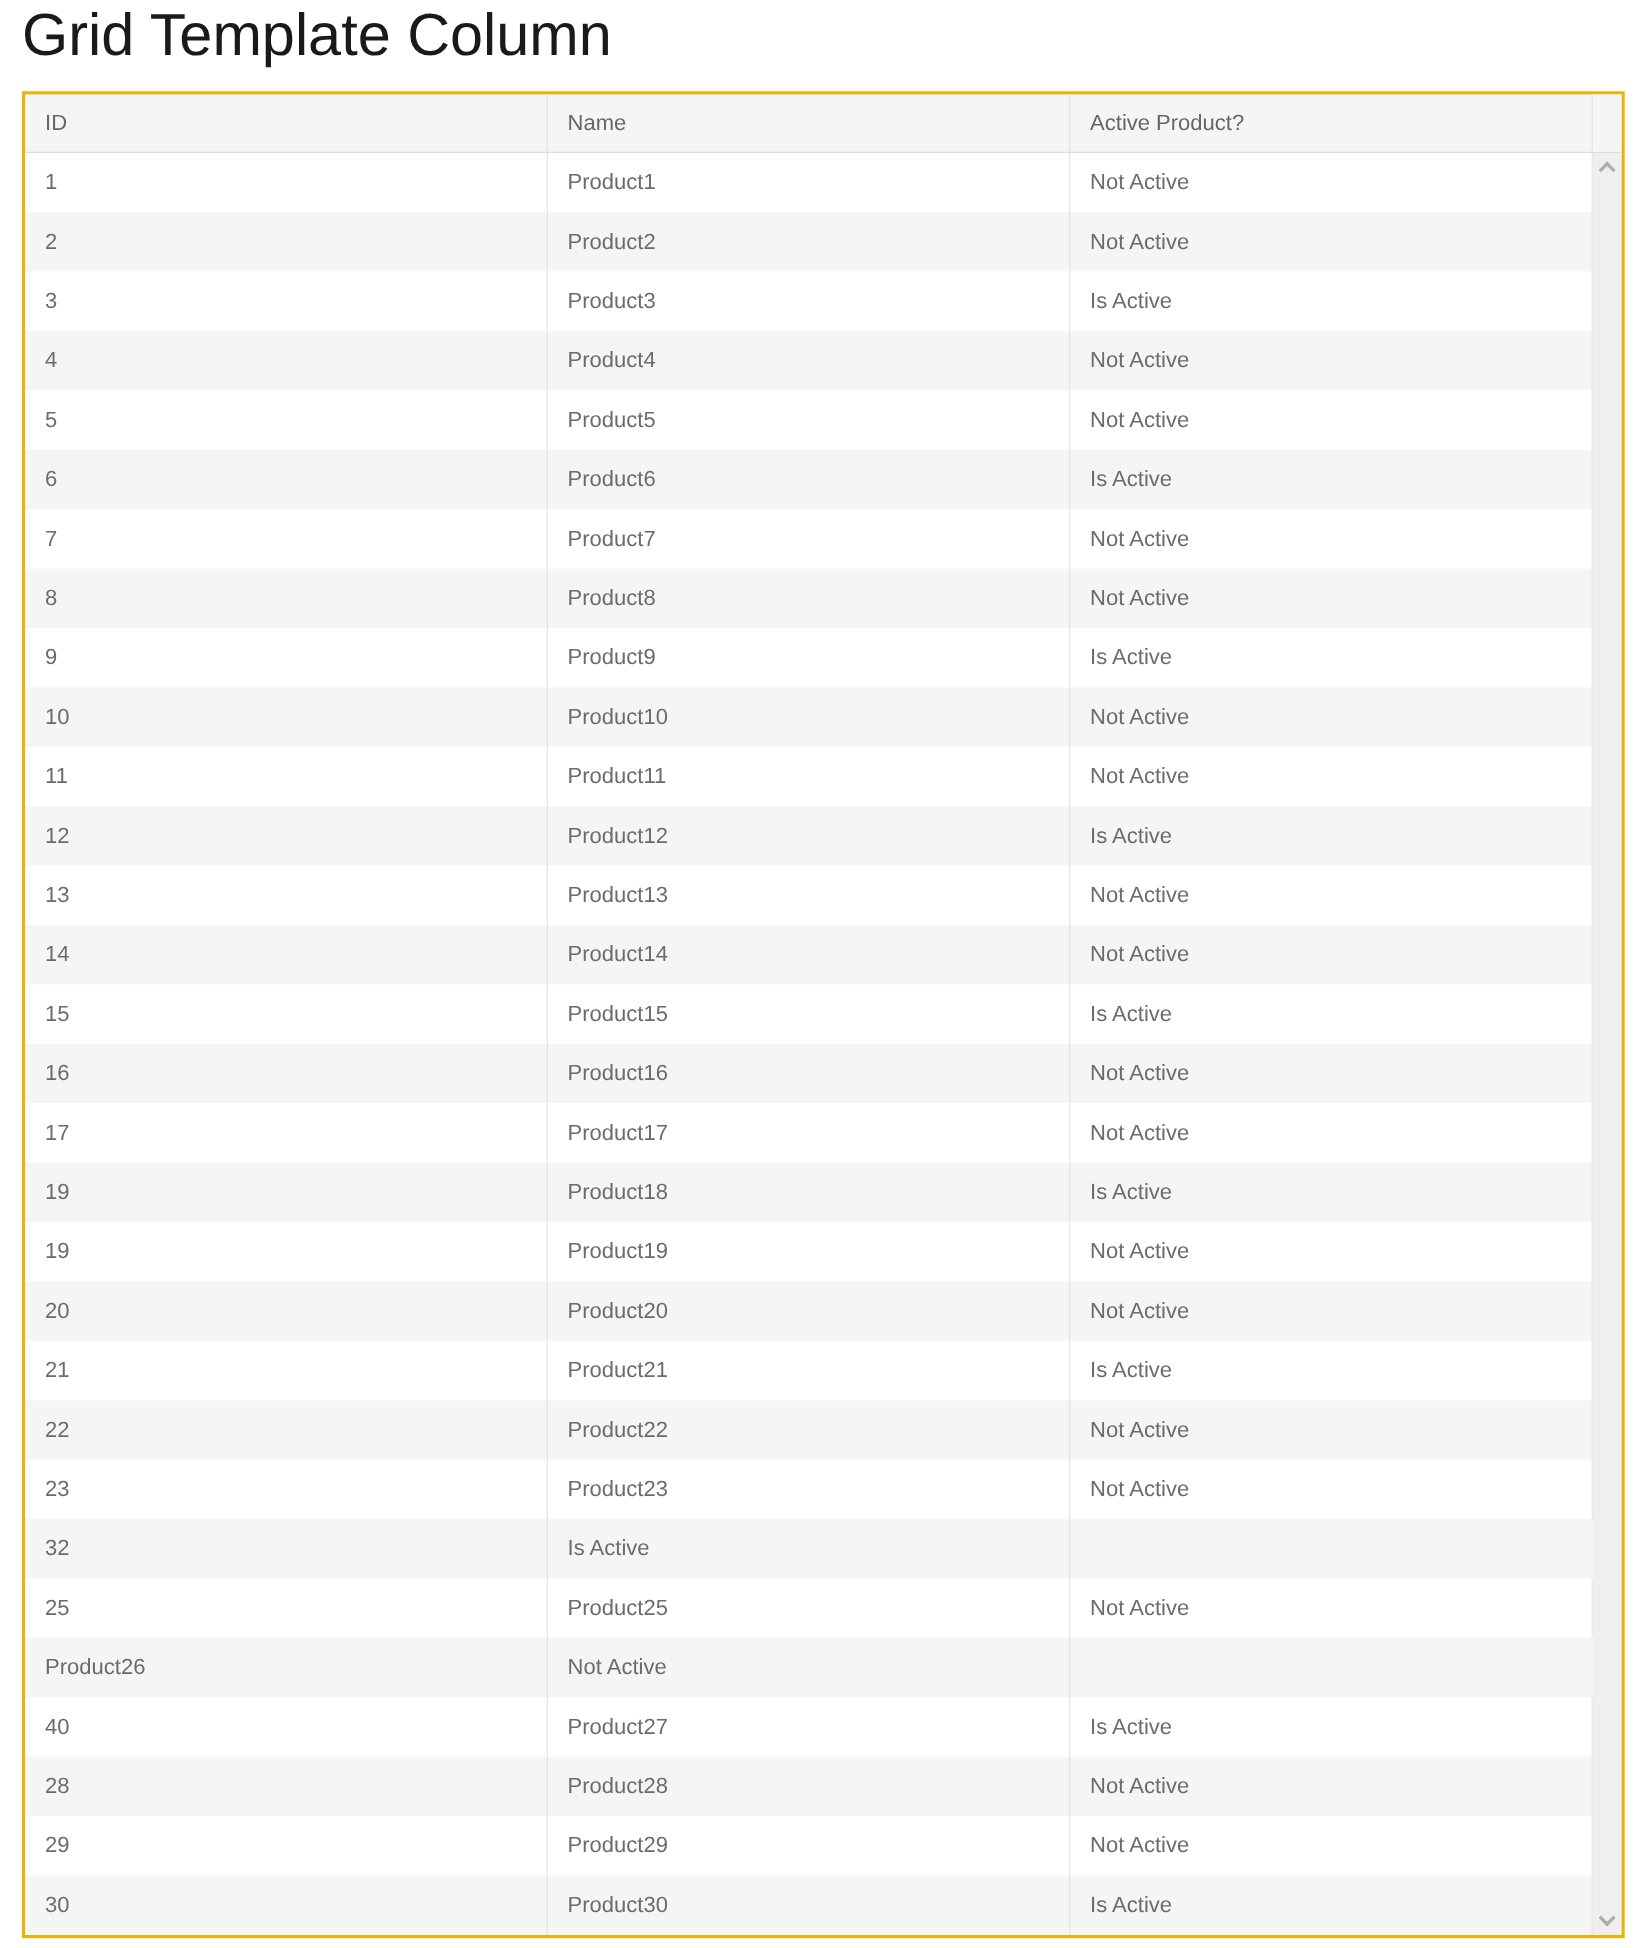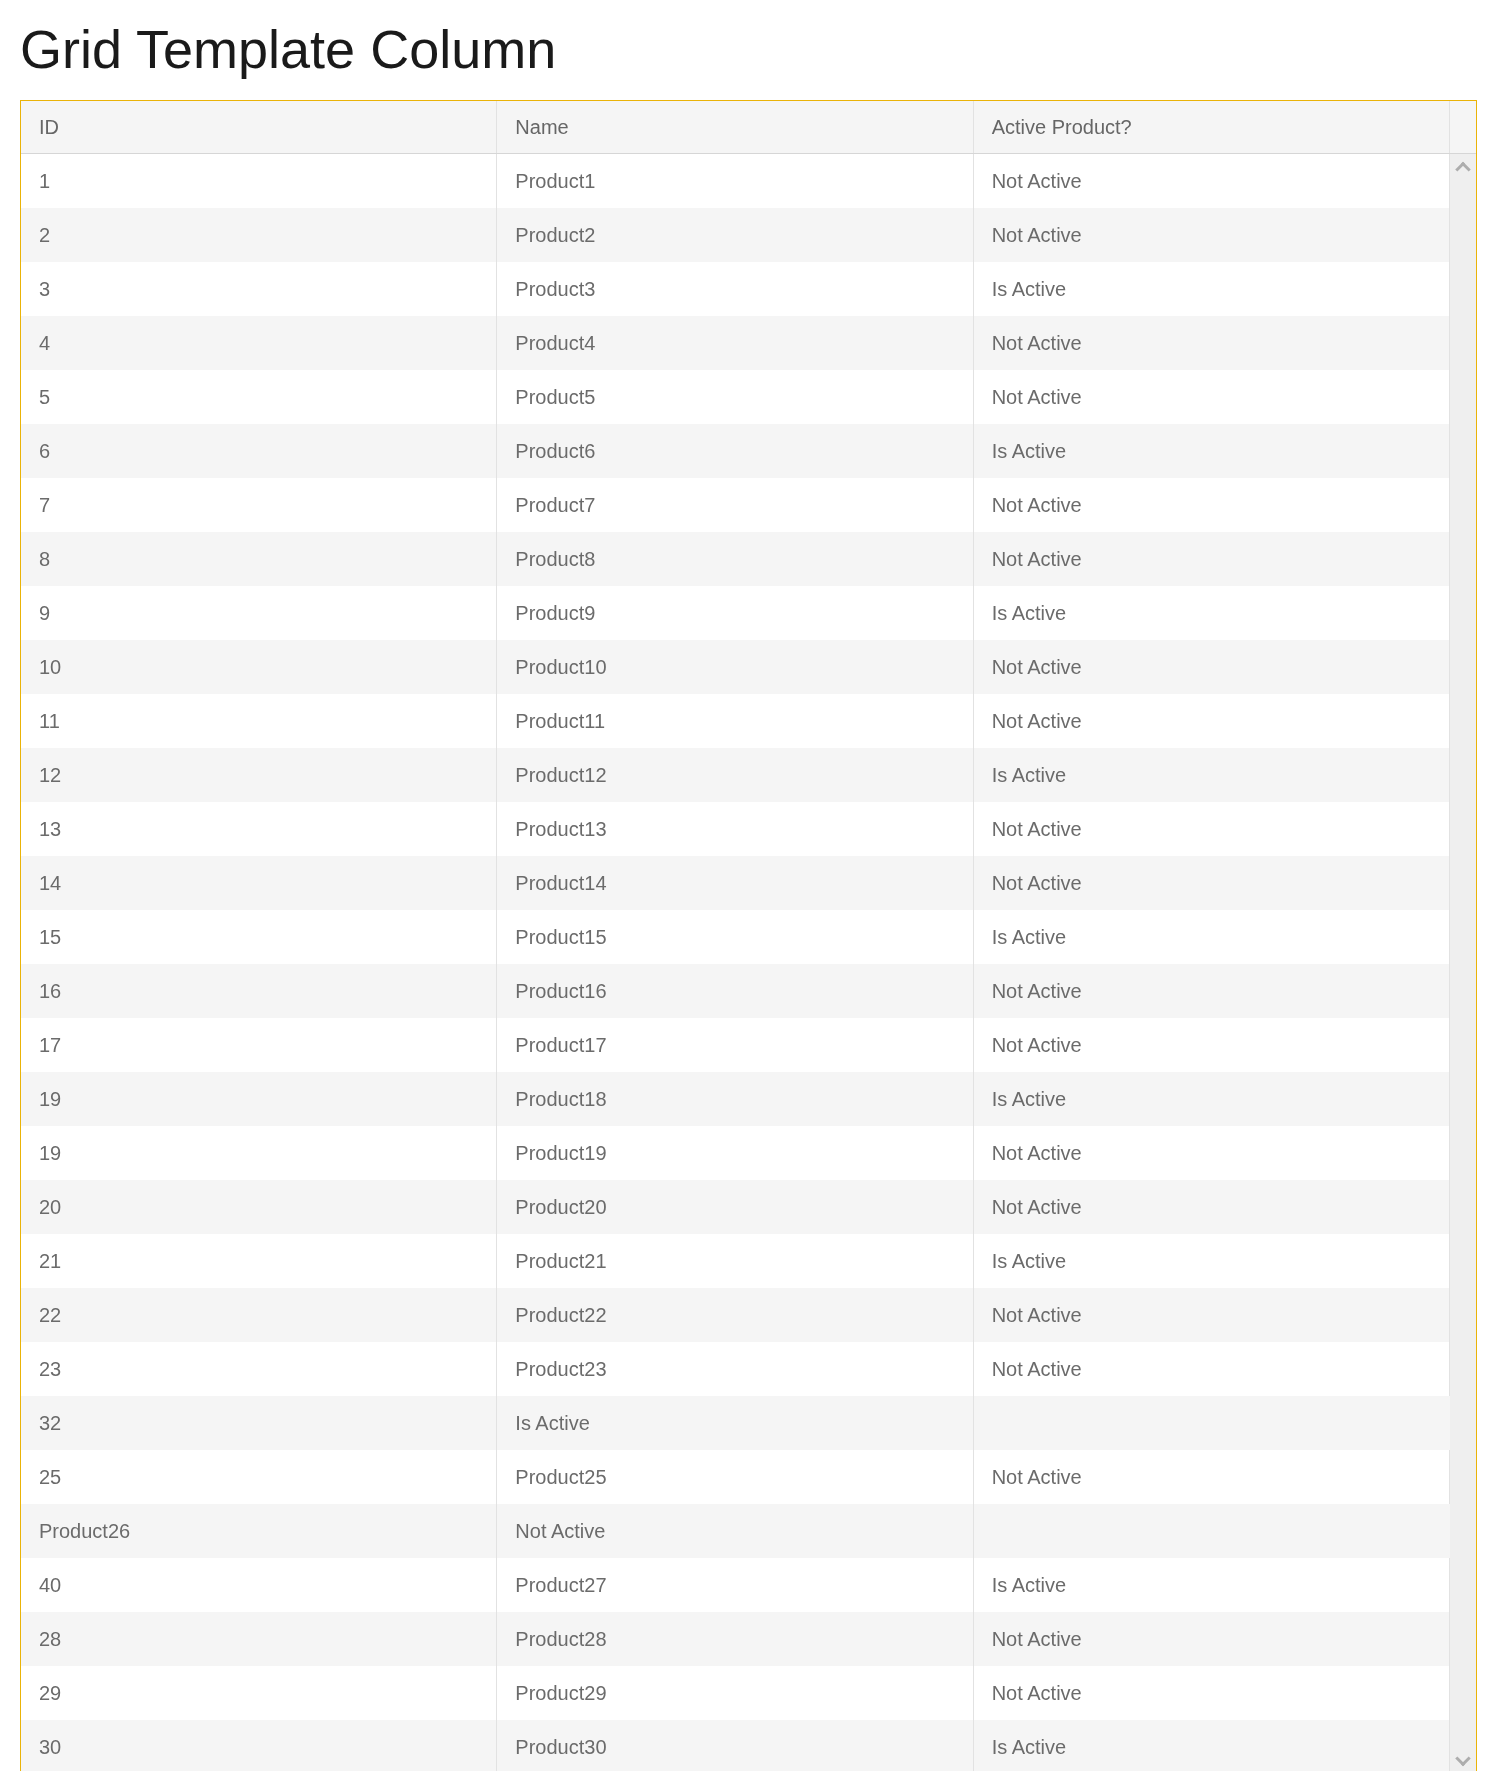--- a/index.html
+++ b/index.html
@@ -5,31 +5,31 @@
   * { box-sizing: border-box; }
   html, body { margin: 0; padding: 0; }
   body {
     width: 1491px;
     height: 1771px;
     background: #ffffff;
     overflow: hidden;
     font-family: "Liberation Sans", sans-serif;
   }
   h1.page-title {
-    margin: 20px 0 0 20px;
+    margin: 3px 0 0 20px;
     font-size: 54px;
     line-height: 1.1;
     font-weight: 400;
     color: #1a1a1a;
     letter-spacing: 0px;
   }
   .grid {
     margin: 21px 14px 0 20px;
     width: 1457px;
-    border: 1px solid #eab308;
+    border: 3px solid #eab308;
     background: #ffffff;
   }
   .grid-header {
     display: grid;
     grid-template-columns: 1fr 1fr 1fr 26px;
     height: 53px;
     background: #f5f5f5;
     border-bottom: 1px solid #d6d6d6;
   }
   .th {

